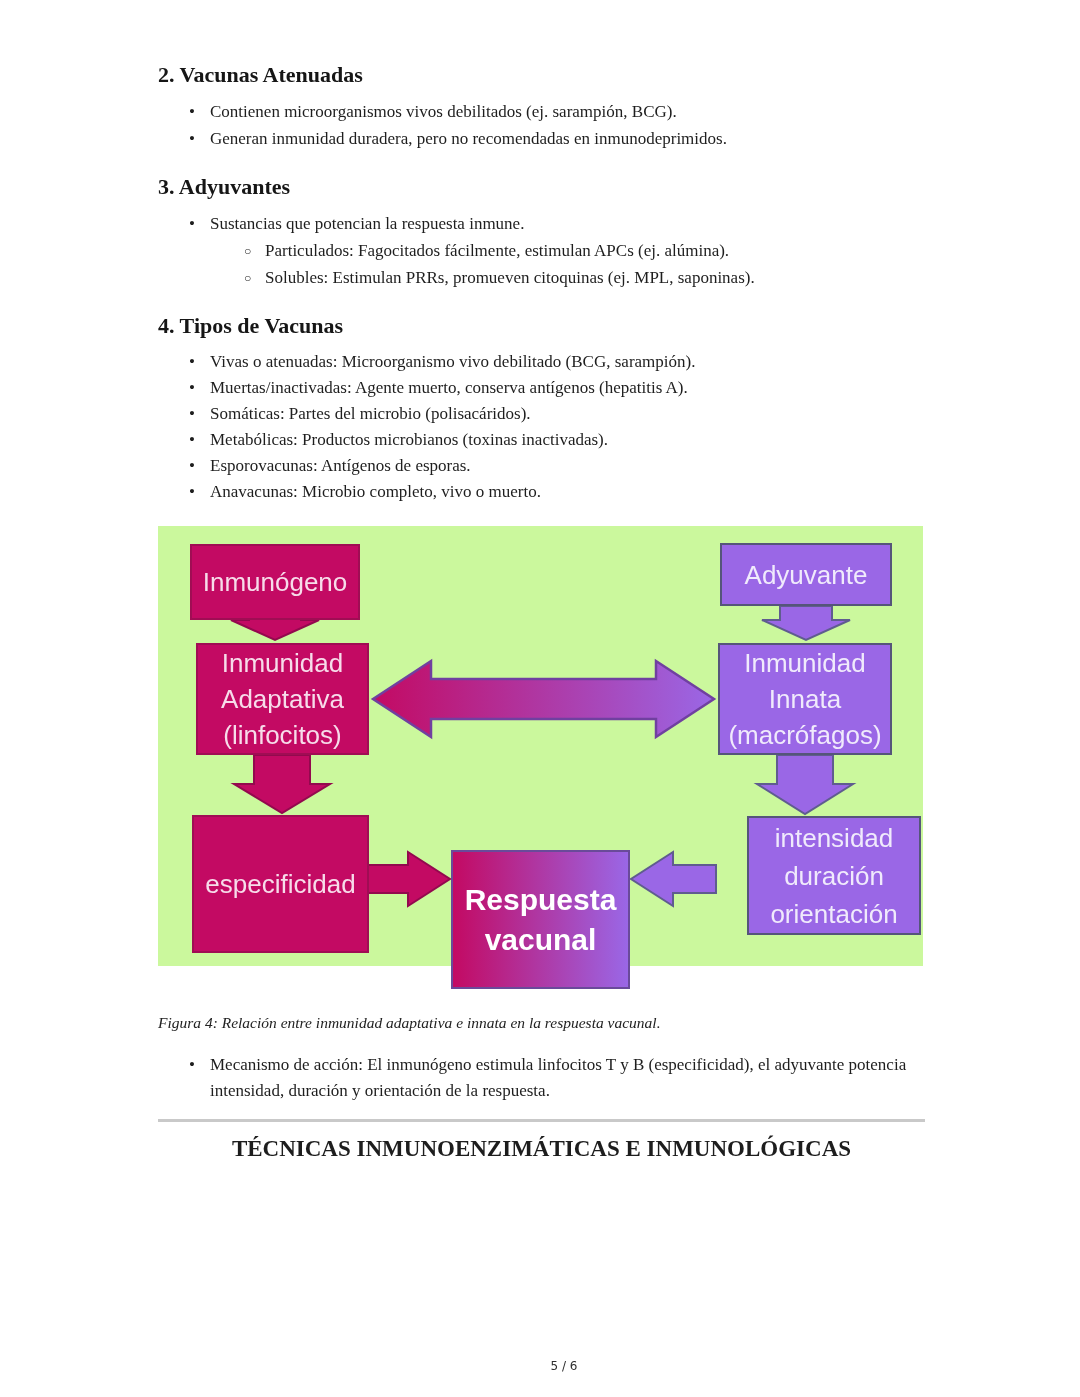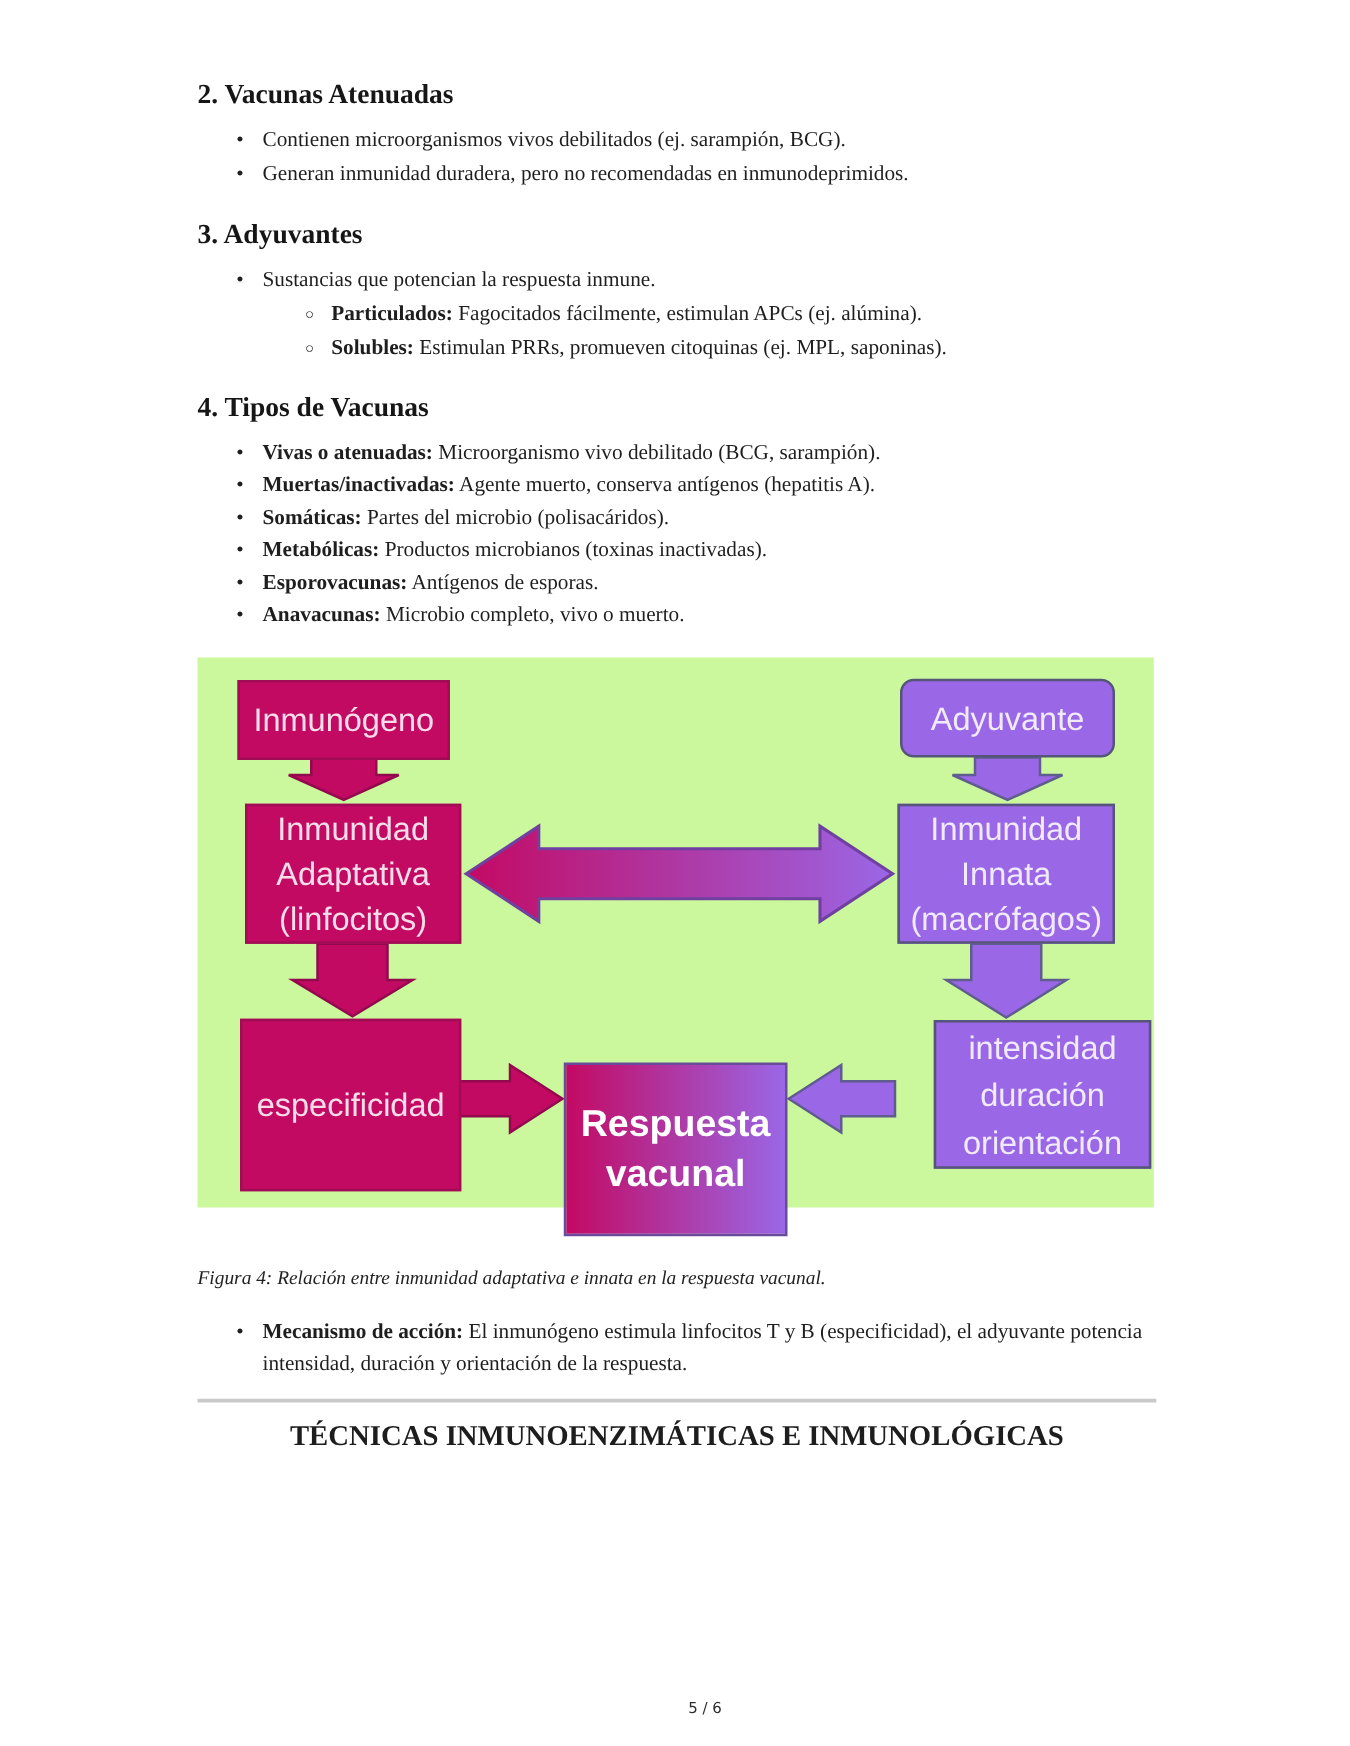--- a/index.html
+++ b/index.html
@@ -17,33 +17,33 @@
   .content{padding:61px 155px 0 158px;}
 
   h2{font-family:"Liberation Serif",serif;font-weight:bold;font-size:22px;line-height:28px;color:#161616;margin:0 0 9px 0;}
   .section{margin:0 0 21px 0;}
   ul{list-style:none;margin:0;padding:0 0 0 52px;}
   ul.l2{padding-left:55px;}
   li{position:relative;font-size:17px;line-height:27px;color:#1e1e1e;}
   li::before{content:"•";position:absolute;left:-21px;top:0;font-size:17px;color:#1e1e1e;}
   ul.l2 li::before{content:"○";font-size:12px;top:1px;}
   .s4 li{line-height:26px;}
-  .b{font-weight:bold;}
+  .b{font-weight:normal;}
 
   
   .figure{position:relative;width:765px;height:440px;margin:5px 0 0 0;background:var(--fig-bg);
           font-family:"Liberation Sans",sans-serif;}
   .fbox{position:absolute;display:flex;flex-direction:column;align-items:center;justify-content:center;
         text-align:center;font-size:26px;line-height:36px;}
   .fbox.cr{background:var(--crimson);border:2px solid #a00d54;color:#f7dcea;}
   .fbox.pu{background:var(--purple);border:2px solid #55557a;color:#f0eafc;}
   .fbox.gr{background:linear-gradient(90deg,var(--crimson),var(--purple));border:2px solid #6a4a9a;
            color:#ffffff;font-weight:bold;font-size:30px;line-height:40px;margin-top:40px;}
-  #b-inmunogeno{left:32px;top:18px;width:170px;height:64px;}
-  #b-adyuvante{left:562px;top:17px;width:172px;height:63px;border-radius:11px;}
+  #b-inmunogeno{left:32px;top:18px;width:170px;height:76px;}
+  #b-adyuvante{left:562px;top:17px;width:172px;height:63px;}
   #b-adaptativa{left:38px;top:117px;width:173px;height:112px;}
   #b-innata{left:560px;top:117px;width:174px;height:112px;}
   #b-especificidad{left:34px;top:289px;width:177px;height:138px;}
   #b-respuesta{left:293px;top:284px;width:179px;height:139px;}
   #b-intensidad{left:560px;top:290px;width:174px;height:119px;font-size:26px;line-height:38px;margin-left:29px;}
   .arrows{position:absolute;inset:0;width:765px;height:440px;}
 
   
   .caption{margin-top:48px;font-style:italic;font-size:15.5px;color:#222;}
   .mech{margin-top:20px;}

